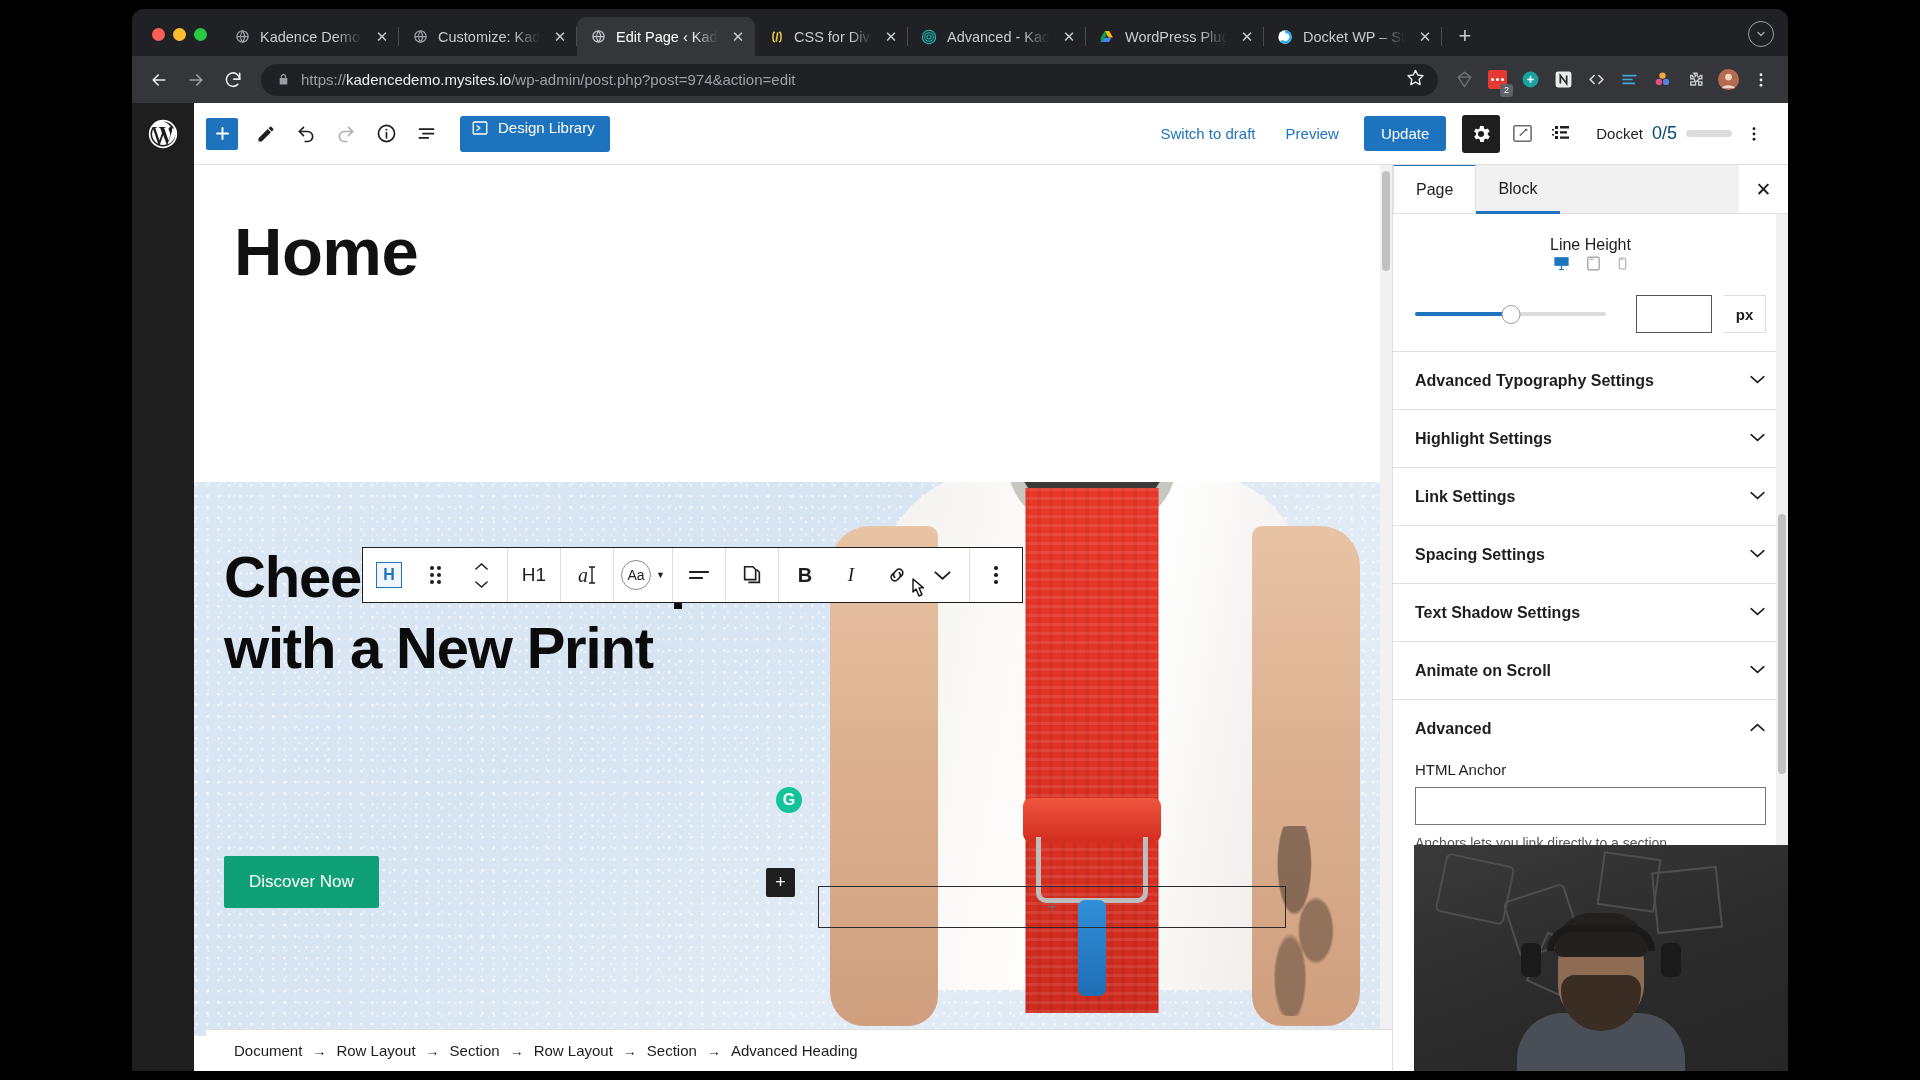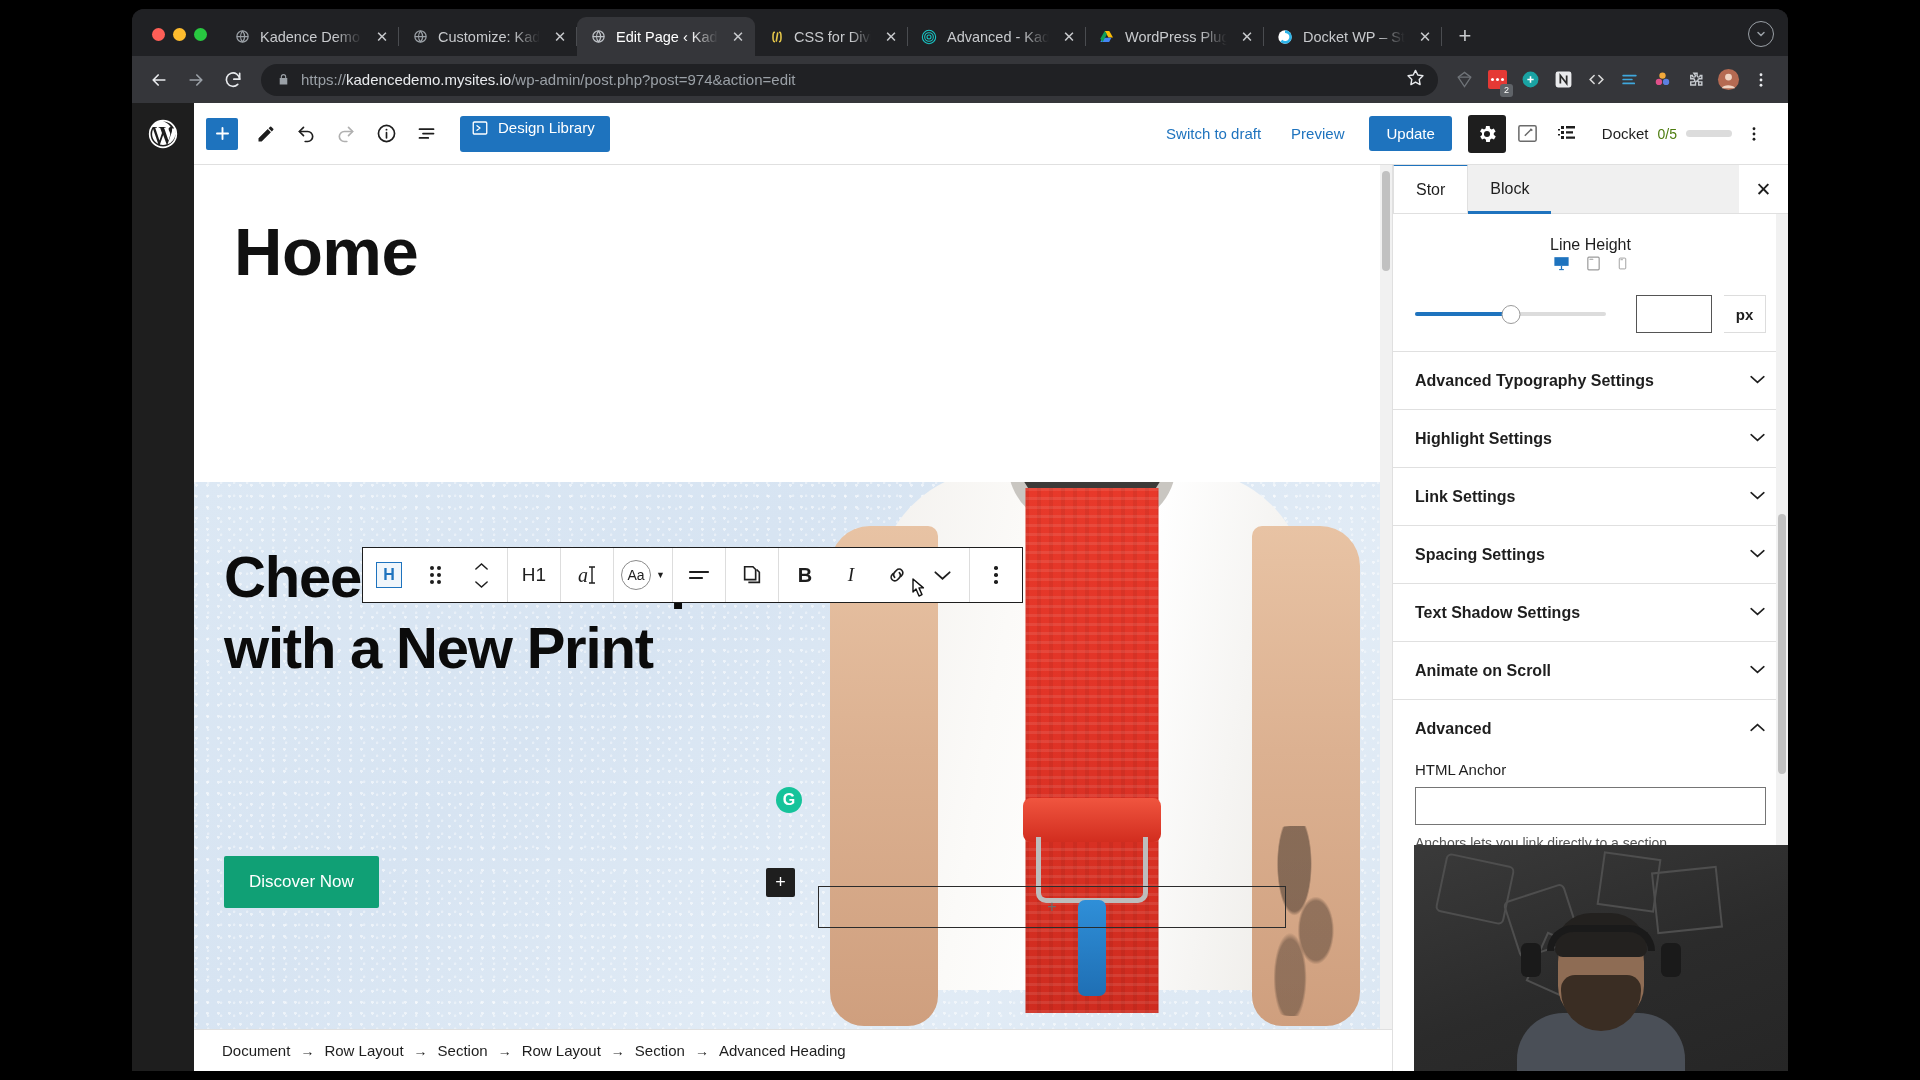--- a/index.html
+++ b/index.html
@@ -245,21 +245,21 @@
     display: flex; align-items: center; justify-content: center;
     margin-left: 12px;
     flex: 0 0 38px;
   }
   #docket-group {
     display: flex; align-items: center; gap: 9px;
     margin-left: 12px;
     font-size: 15px;
     color: #1e1e1e;
   }
-  #docket-count { color: #4d7c0f; font-size: 14px; }
+  #docket-count { color: #0c4a6e; font-size: 18px; }
   #docket-bar {
     width: 46px; height: 7px;
     background: #dcdcdc;
     border-radius: 4px;
   }
 
   
   #canvas {
     position: absolute;
     left: 62px; top: 62px;
@@ -685,21 +685,21 @@
   .scroll-thumb {
     position: absolute;
     left: 2px; width: 8px;
     background: #c1c1c1;
     border-radius: 4px;
   }
 
   
   #breadcrumb-bar {
     position: absolute;
-    left: 62px; right: 396px; bottom: 0;
+    left: 74px; right: 396px; bottom: 0;
     height: 42px;
     background: #fff;
     border-top: 1px solid #e0e0e0;
     display: flex;
     align-items: center;
     padding-left: 28px;
     gap: 10px;
     font-size: 15px;
     color: #1e1e1e;
     z-index: 10;
@@ -1138,21 +1138,21 @@
         </svg>
       </div>
 
       <div class="scroll-track" style="right:0; top:0; bottom:42px;">
         <div class="scroll-thumb" style="top:6px; height:100px;"></div>
       </div>
     </div>
 
     <div id="sidebar">
       <div id="sidebar-tabs">
-        <div class="sb-tab current">Stor</div>
+        <div class="sb-tab current">Page</div>
         <div class="sb-tab underlined">Block</div>
         <div id="sidebar-close">✕</div>
       </div>
 
       <div id="lineheight-panel">
         <div class="panel-row">
           <span class="panel-label">Line Height</span>
           <span class="device-icons">
             <span class="dev-ico active">
               <svg width="19" height="19" viewBox="0 0 24 24" fill="currentColor">

